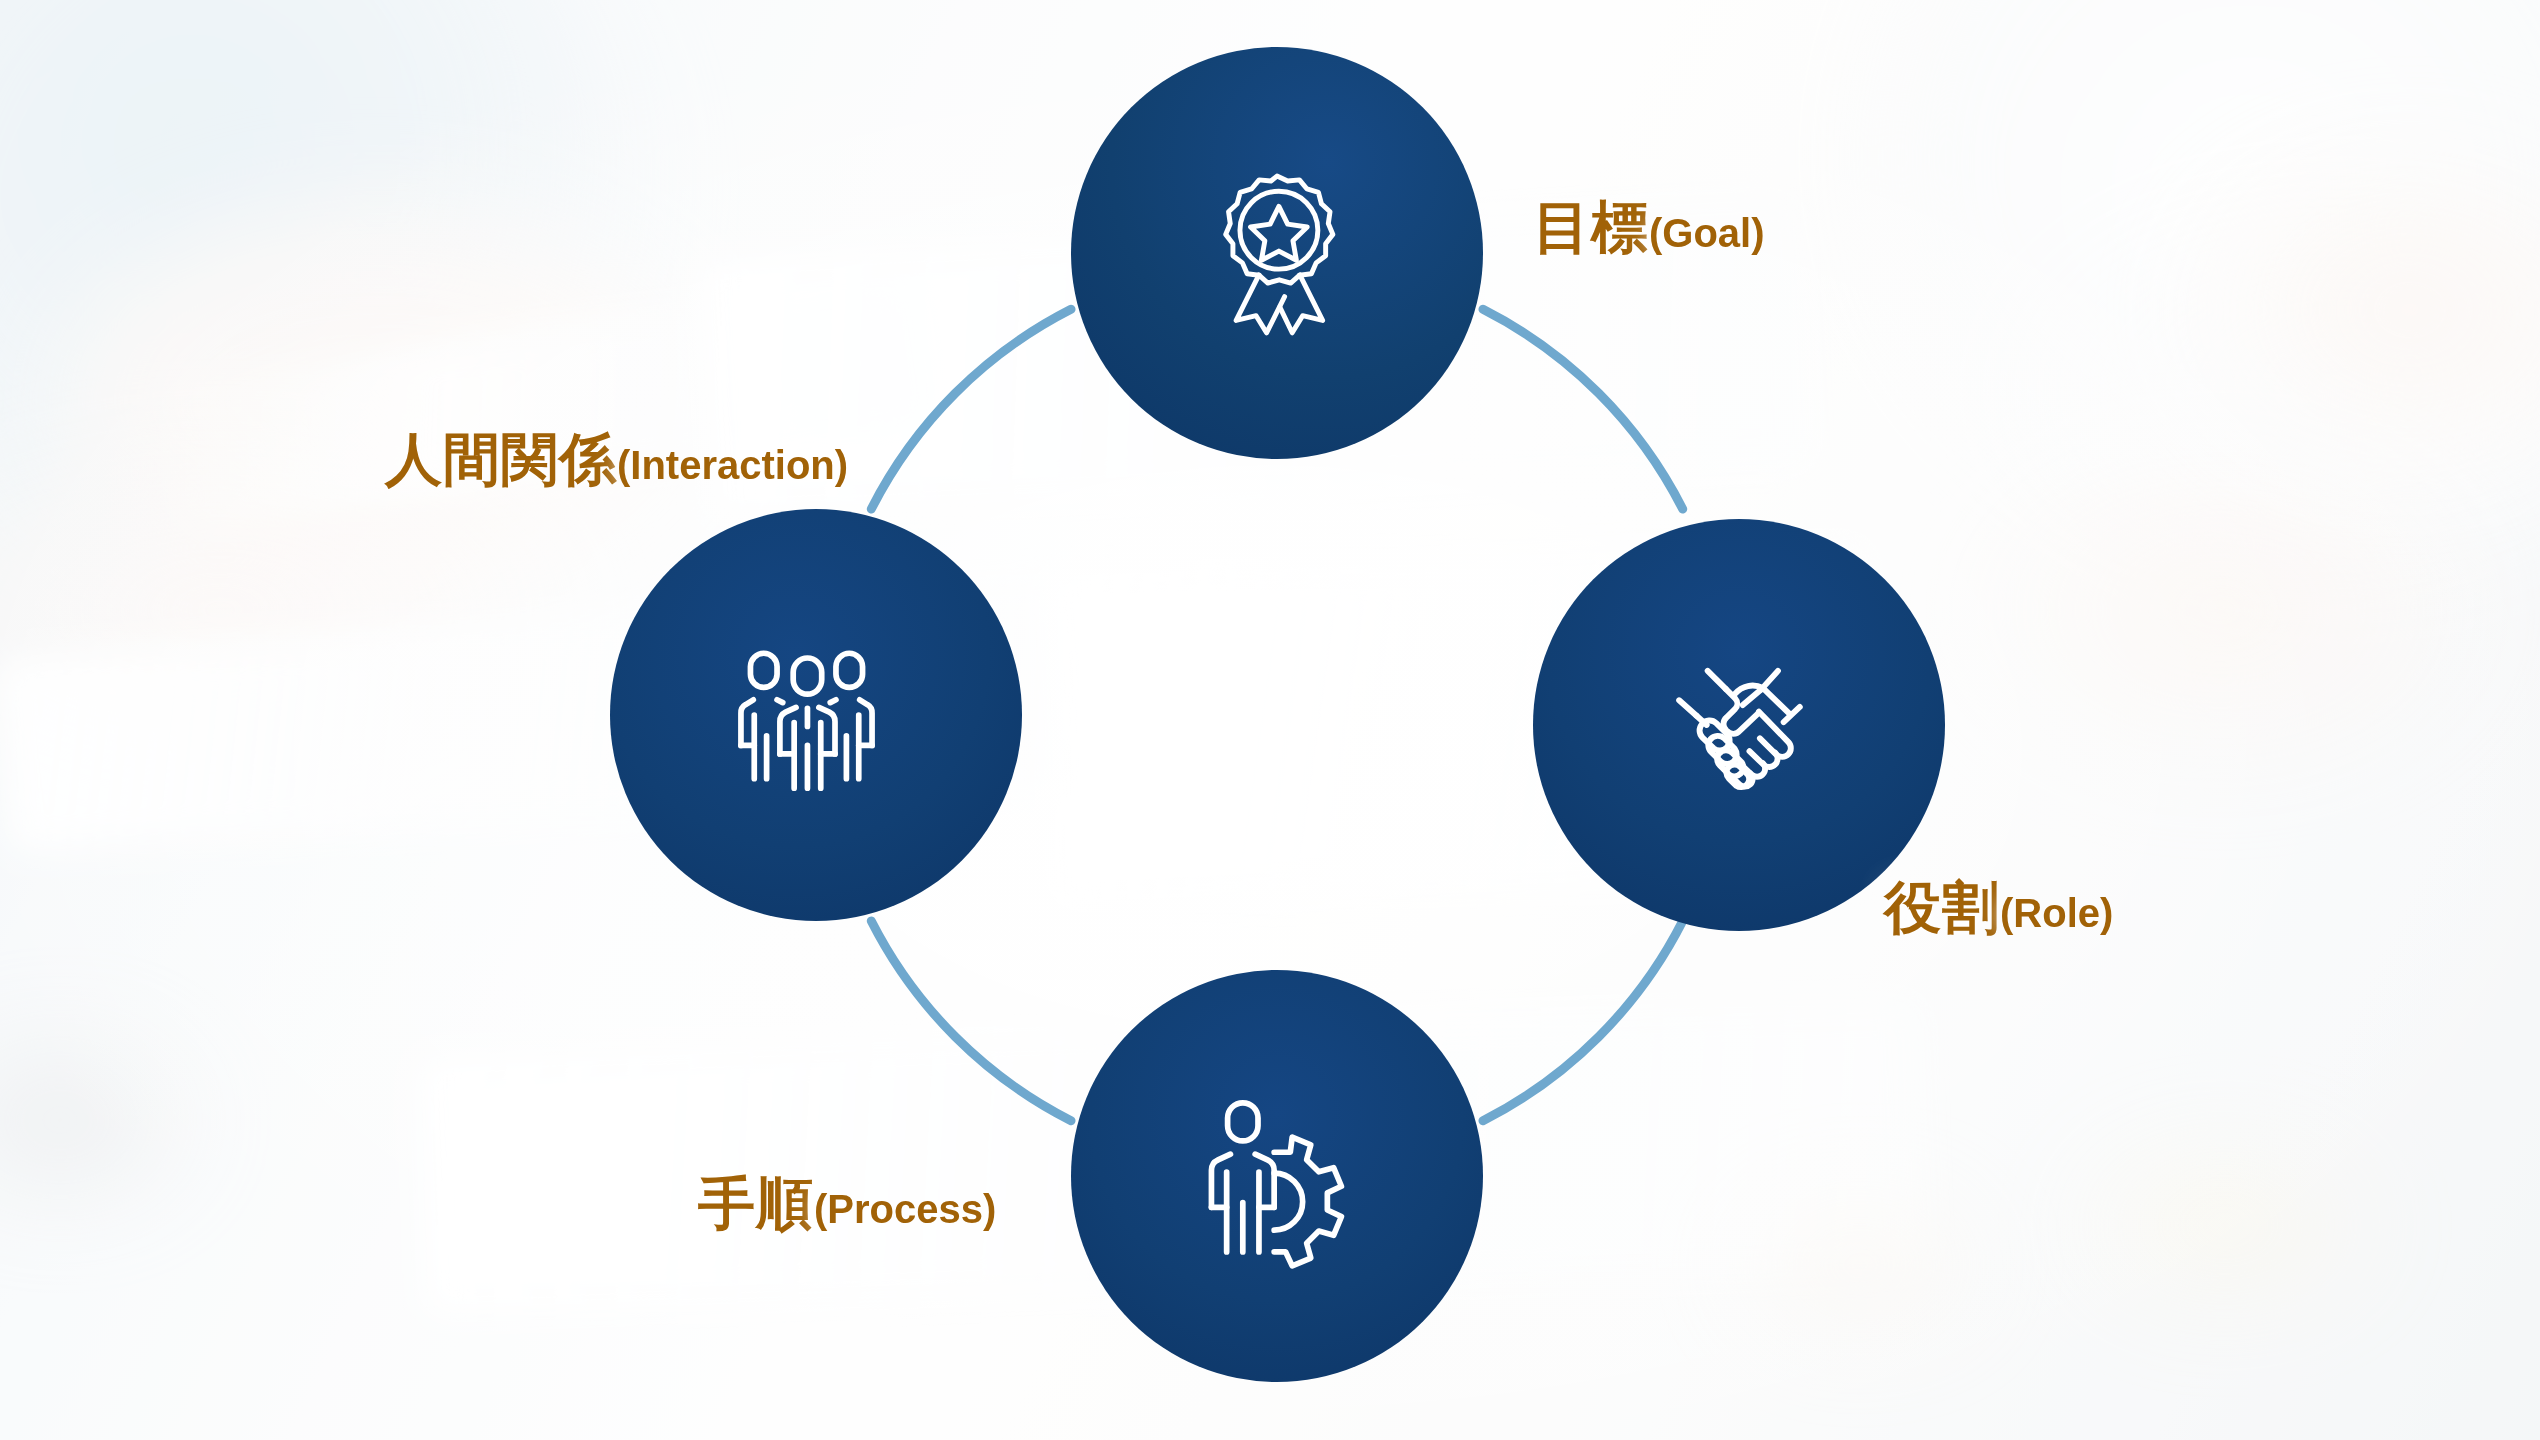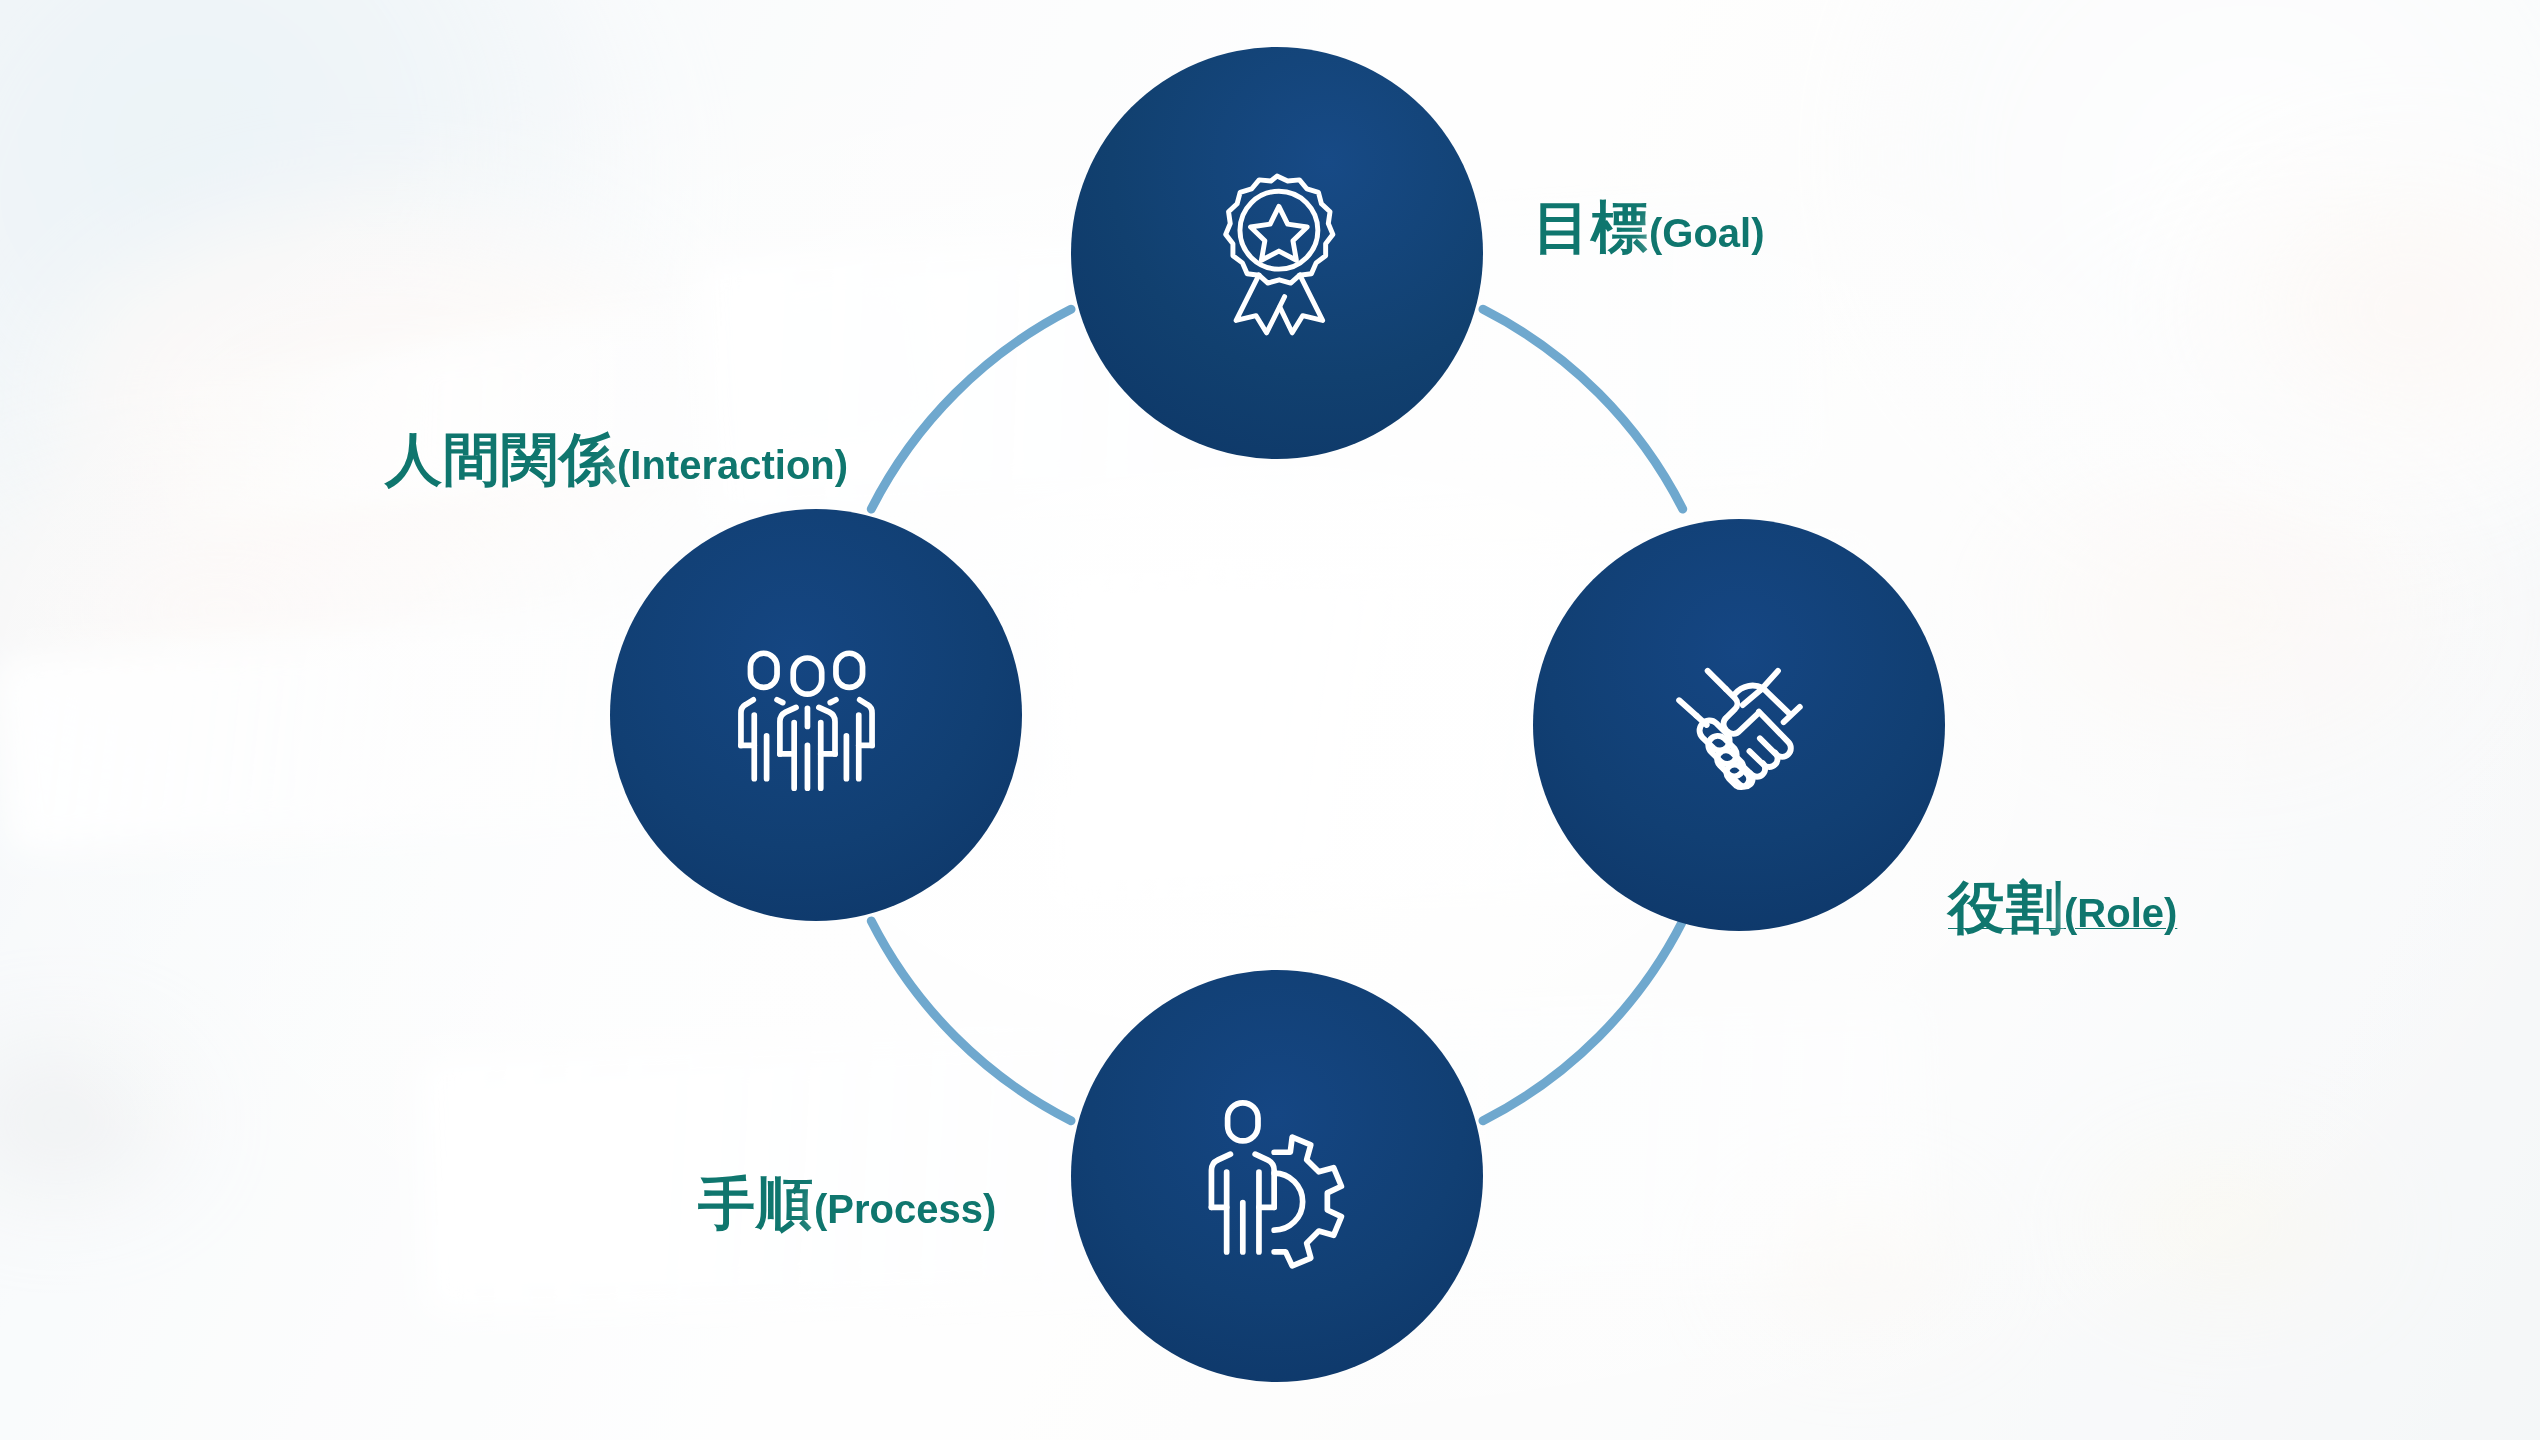--- a/index.html
+++ b/index.html
@@ -76,39 +76,39 @@
   
   #node-goal        { left: 1071px; top:  47px; }   
   #node-interaction { left:  610px; top: 509px; }   
   #node-role        { left: 1533px; top: 519px; }   
   #node-process     { left: 1071px; top: 970px; }   
 
   
   .label {
     position: absolute;
     white-space: nowrap;
-    color: #0f766e;
+    color: #a16207;
     font-weight: bold;
     line-height: 1;
     text-shadow: 0 0 14px rgba(255,255,255,.95),
                  0 0 28px rgba(255,255,255,.85);
   }
   .label .jp {
     font-size: 57px;
     font-weight: bold;
     letter-spacing: 1px;
   }
   .label .en {
     font-size: 40px;
     font-weight: bold;
     letter-spacing: 0px;
   }
   #label-goal        { left: 1533px; top: 199px; }
   #label-interaction { left:  385px; top: 431px; }
-  #label-role        { left: 1948px; top: 879px; text-decoration: underline; }
+  #label-role        { left: 1884px; top: 879px; }
   #label-process     { left:  698px; top: 1175px; }
 </style>
 </head>
 <body>
 
 <div id="stage">
 
   <div id="bg-photo">
     <div class="bgbase"></div>
 

